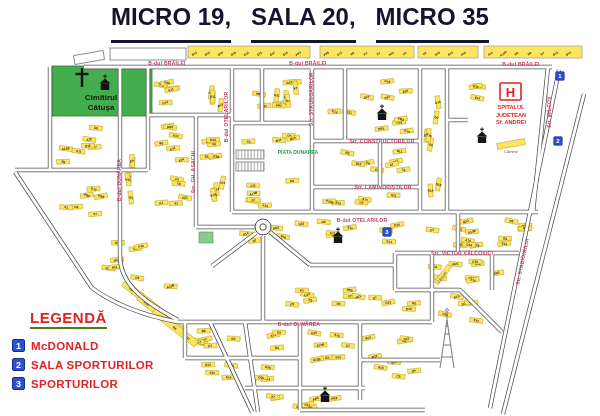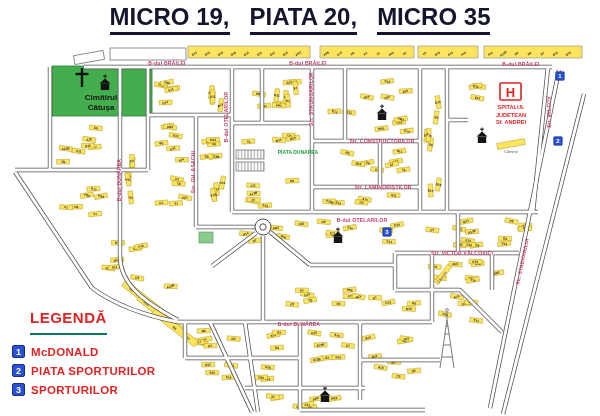--- a/index.html
+++ b/index.html
@@ -1,37 +1,37 @@
 <!DOCTYPE html>
 <html><head>
 <meta charset="utf-8">
 <style>
   html,body{margin:0;padding:0;background:#fff;}
   .page{position:relative;width:600px;height:416px;background:#fff;overflow:hidden;
         font-family:"Liberation Sans",sans-serif;}
   .title{position:absolute;top:3px;left:0;right:0;text-align:center;
          font-size:24px;font-weight:800;color:#14142e;white-space:nowrap;}
-  .title span{display:inline-block;border-bottom:3px solid #14142e;margin:0 10px;padding-bottom:1px;}
+  .title span{display:inline-block;border-bottom:3px solid #14142e;margin:0 10px;padding-bottom:9px;}
   svg text{font-family:"Liberation Sans",sans-serif;}
   .legend{position:absolute;left:12px;top:309px;}
   .legend-title{display:inline-block;color:#e02424;font-size:15px;font-weight:800;
-                letter-spacing:.5px;margin-left:18px;border-bottom:2px solid #0f766e;padding-bottom:7px;}
+                letter-spacing:.5px;margin-left:18px;border-bottom:2px solid #4d7c0f;padding-bottom:1px;}
   .legend-row{display:flex;align-items:center;gap:6px;margin-top:6px;}
   .legend-row:first-of-type{margin-top:10px;}
   .legend-marker{width:13px;height:13px;background:#2b50d8;border:1px solid #16307e;color:#fff;
                  font-size:9px;font-weight:700;display:flex;align-items:center;justify-content:center;
                  border-radius:2px;box-sizing:border-box;}
   .legend-label{color:#e02424;font-size:11.5px;font-weight:800;letter-spacing:.3px;white-space:nowrap;}
 </style>
 </head>
 <body>
 
 <div class="page">
   <div class="title">
-    <span>MICRO 19,</span><span>PIATA 20,</span><span>MICRO 35</span>
+    <span>MICRO 19,</span><span>SALA 20,</span><span>MICRO 35</span>
   </div>
 
   <svg id="map-svg" width="600" height="416" viewBox="0 0 600 416" style="position:absolute;left:0;top:0;">
     <defs>
       <pattern id="gstripe" width="3.2" height="10" patternUnits="userSpaceOnUse">
         <rect width="3.2" height="10" fill="#ffffff"></rect>
         <line x1="1.6" y1="0" x2="1.6" y2="10" stroke="#666" stroke-width="0.7"></line>
       </pattern>
     </defs>
   <g>
@@ -670,20 +670,20 @@
     </svg>
 
   <div class="legend">
     <span class="legend-title">LEGENDĂ</span>
     <div class="legend-row">
       <span class="legend-marker">1</span>
       <span class="legend-label">McDONALD</span>
     </div>
     <div class="legend-row">
       <span class="legend-marker">2</span>
-      <span class="legend-label">PIATA SPORTURILOR</span>
+      <span class="legend-label">SALA SPORTURILOR</span>
     </div>
     <div class="legend-row">
       <span class="legend-marker">3</span>
       <span class="legend-label">SPORTURILOR</span>
     </div>
   </div>
 </div>
 
 </body></html>

